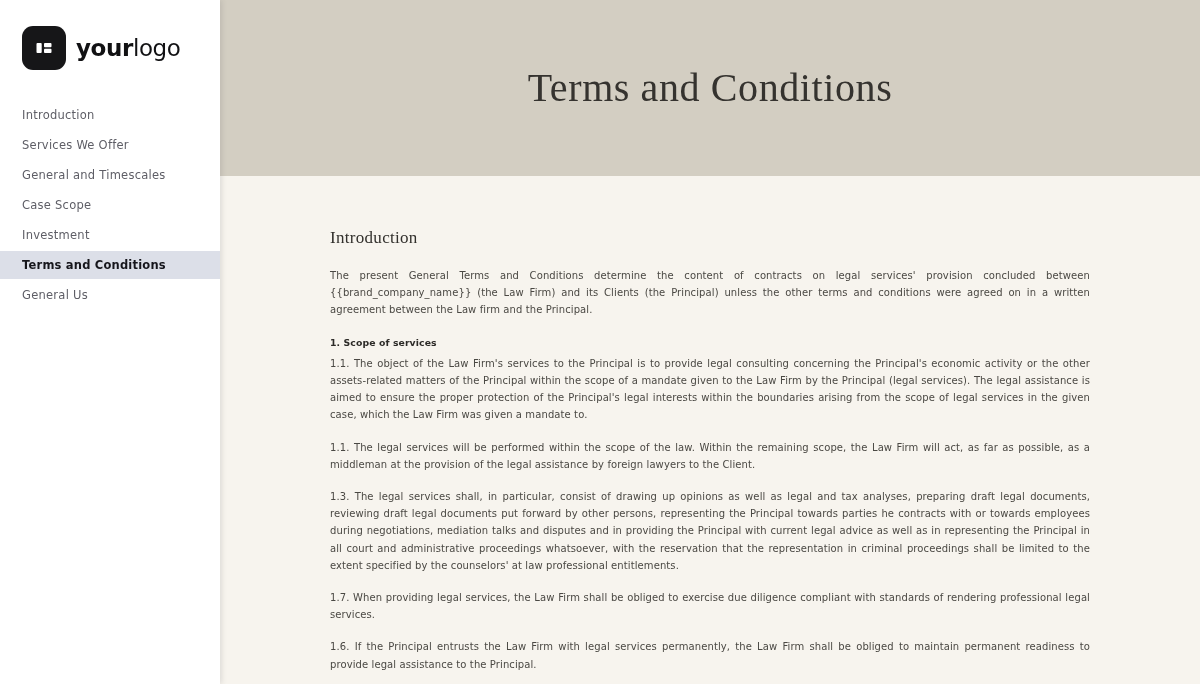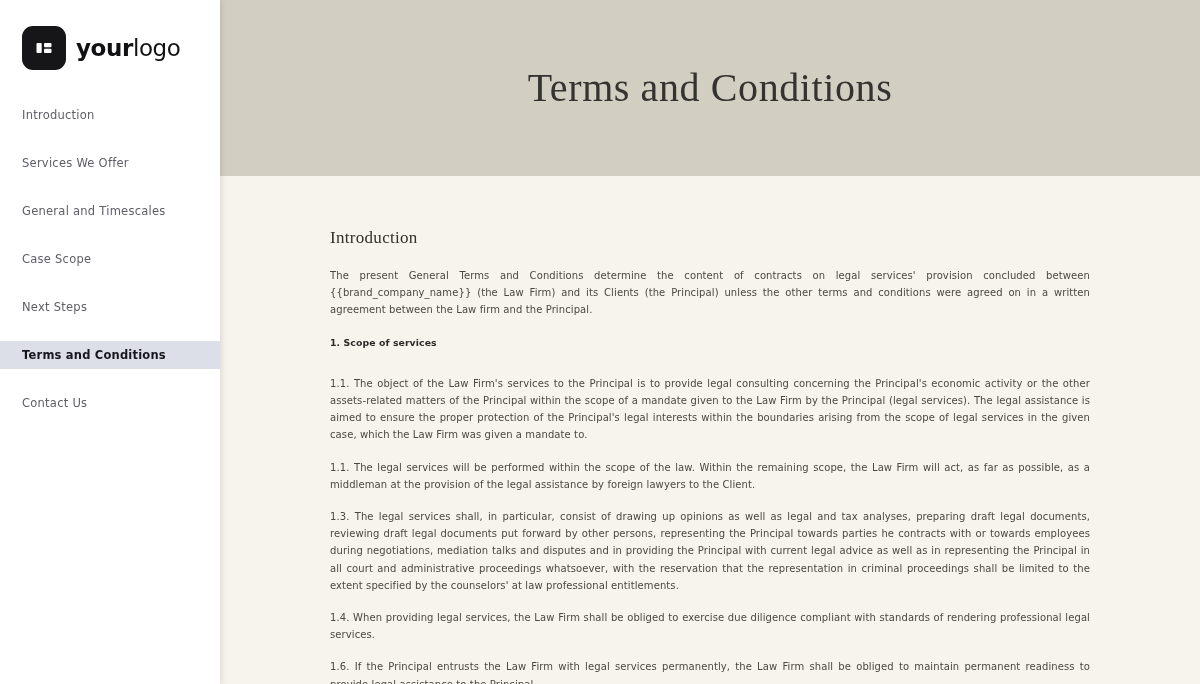--- a/index.html
+++ b/index.html
@@ -52,21 +52,21 @@
     display:block;
     padding:7px 0 7px 22px;
     font-size:11.5px;
     line-height:14px;
     letter-spacing:0.25px;
     color:#5e5e66;
     cursor:pointer;
     white-space:nowrap;
     font-family:"DejaVu Sans", sans-serif;
   }
-  .nav-item + .nav-item { margin-top:20px; }
+  .nav-item + .nav-item { margin-top:2px; }
   .nav-item.active {
     background:#dcdfe8;
     color:#16161c;
     font-weight:700;
     letter-spacing:0.2px;
   }
 
   
   #page {
     position:relative;
@@ -109,21 +109,21 @@
     line-height:17.2px;
     color:#4a4843;
     text-align:justify;
     letter-spacing:0.1px;
     margin-bottom:15px;
   }
   .para.sub {
     font-weight:700;
     color:#2c2a27;
     font-size:9.3px;
-    margin-bottom:24px;
+    margin-bottom:4px;
   }
 </style>
 </head>
 <body>
 
 <div id="app">
 
   <aside id="sidebar">
 
     <div id="logo-row">
@@ -137,39 +137,39 @@
       <div id="logo-text">
         <span class="b">your</span><span class="r">logo</span>
       </div>
     </div>
 
     <nav id="nav">
         <div class="nav-item">Introduction</div>
         <div class="nav-item">Services We Offer</div>
         <div class="nav-item">General and Timescales</div>
         <div class="nav-item">Case Scope</div>
-        <div class="nav-item">Next Steps</div>
+        <div class="nav-item">Investment</div>
         <div class="nav-item active">Terms and Conditions</div>
-        <div class="nav-item">Contact Us</div>
+        <div class="nav-item">General Us</div>
       </nav>
   </aside>
 
   <main id="page">
 
     <header id="hero">
       <h1 id="hero-title">Terms and Conditions</h1>
     </header>
 
     <section id="doc">
       <h2 id="doc-heading">Introduction</h2>
       <div id="doc-blocks">
           <p class="para">The present General Terms and Conditions determine the content of contracts on legal services' provision concluded between {{brand_company_name}} (the Law Firm) and its Clients (the Principal) unless the other terms and conditions were agreed on in a written agreement between the Law firm and the Principal.</p>
           <p class="para sub">1. Scope of services</p>
           <p class="para">1.1. The object of the Law Firm's services to the Principal is to provide legal consulting concerning the Principal's economic activity or the other assets-related matters of the Principal within the scope of a mandate given to the Law Firm by the Principal (legal services). The legal assistance is aimed to ensure the proper protection of the Principal's legal interests within the boundaries arising from the scope of legal services in the given case, which the Law Firm was given a mandate to.</p>
           <p class="para">1.1. The legal services will be performed within the scope of the law. Within the remaining scope, the Law Firm will act, as far as possible, as a middleman at the provision of the legal assistance by foreign lawyers to the Client.</p>
           <p class="para">1.3. The legal services shall, in particular, consist of drawing up opinions as well as legal and tax analyses, preparing draft legal documents, reviewing draft legal documents put forward by other persons, representing the Principal towards parties he contracts with or towards employees during negotiations, mediation talks and disputes and in providing the Principal with current legal advice as well as in representing the Principal in all court and administrative proceedings whatsoever, with the reservation that the representation in criminal proceedings shall be limited to the extent specified by the counselors' at law professional entitlements.</p>
-          <p class="para">1.4. When providing legal services, the Law Firm shall be obliged to exercise due diligence compliant with standards of rendering professional legal services.</p>
+          <p class="para">1.7. When providing legal services, the Law Firm shall be obliged to exercise due diligence compliant with standards of rendering professional legal services.</p>
           <p class="para">1.6. If the Principal entrusts the Law Firm with legal services permanently, the Law Firm shall be obliged to maintain permanent readiness to provide legal assistance to the Principal.</p>
         </div>
     </section>
 
   </main>
 </div>
 
 </body></html>

